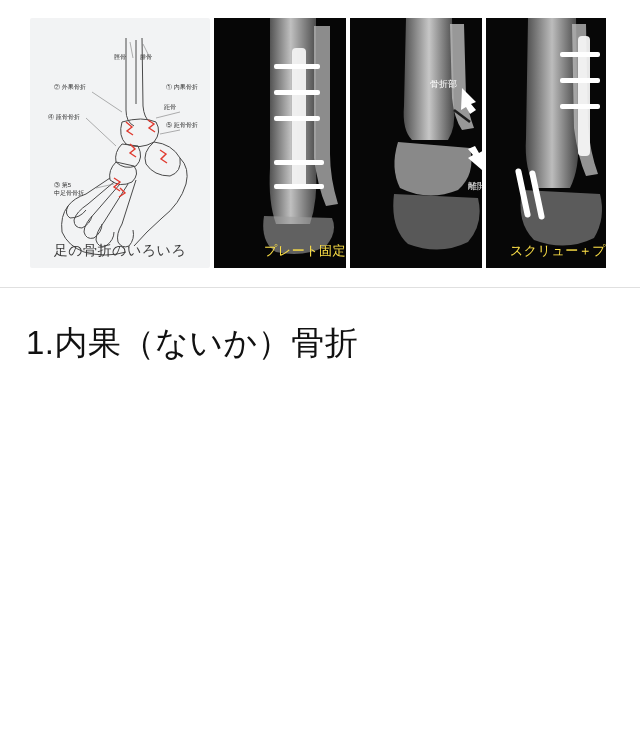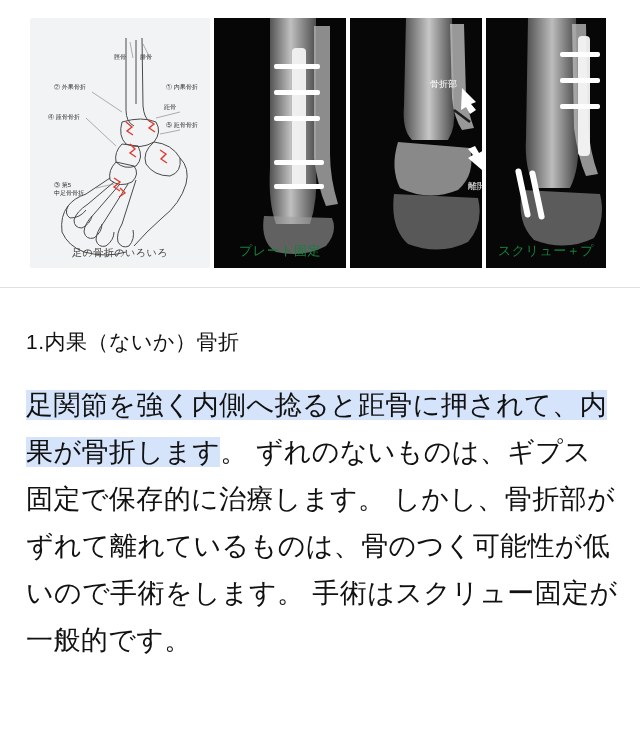--- a/index.html
+++ b/index.html
@@ -58,24 +58,25 @@
     position: absolute;
     left: 0;
     right: 0;
     bottom: 8px;
     text-align: center;
     font-size: 13px;
     letter-spacing: 0.5px;
   }
   .panel-diagram .panel-caption {
     color: #3a3a3a;
-    font-size: 10px;
+    font-size: 14px;
   }
   .panel-xray .panel-caption {
-    color: #15803d;
+    color: #fde047;
+    text-align: right;
   }
 
   
   .foot-svg {
     position: absolute;
     left: 0;
     top: 0;
   }
   .diagram-label {
     position: absolute;
@@ -110,24 +111,24 @@
 
   
   .article {
     position: absolute;
     left: 26px;
     top: 312px;
     width: 592px;
   }
 
   .heading {
-    font-size: 21px;
+    font-size: 33px;
     line-height: 1.35;
     font-weight: 400;
-    margin: 16px 0 26px 0;
+    margin: 9px 0 26px 0;
     color: #111111;
     letter-spacing: 0.5px;
   }
 
   .body-text {
     font-size: 27px;
     line-height: 47px;
     margin: 0;
     color: #111111;
     letter-spacing: 0.4px;
@@ -293,16 +294,15 @@
       </svg>
       <div class="panel-caption">スクリュー＋プ</div>
     </div>
 
   </div>
 
   <div class="divider"></div>
 
   <div class="article">
     <h1 class="heading">1.内果（ないか）骨折</h1>
-    <p class="body-text"><span class="hl">足関節を強く内側へ捻ると距骨に押されて、内果が骨折します</span><span>。 ずれのないものは、ギプス固定で保存的に治療します。 しかし、骨折部がずれて離れているものは、骨のつく可能性が低いので手術をします。 手術はスクリュー固定が一般的です。</span></p>
   </div>
 
 </div>
 
 </body></html>

